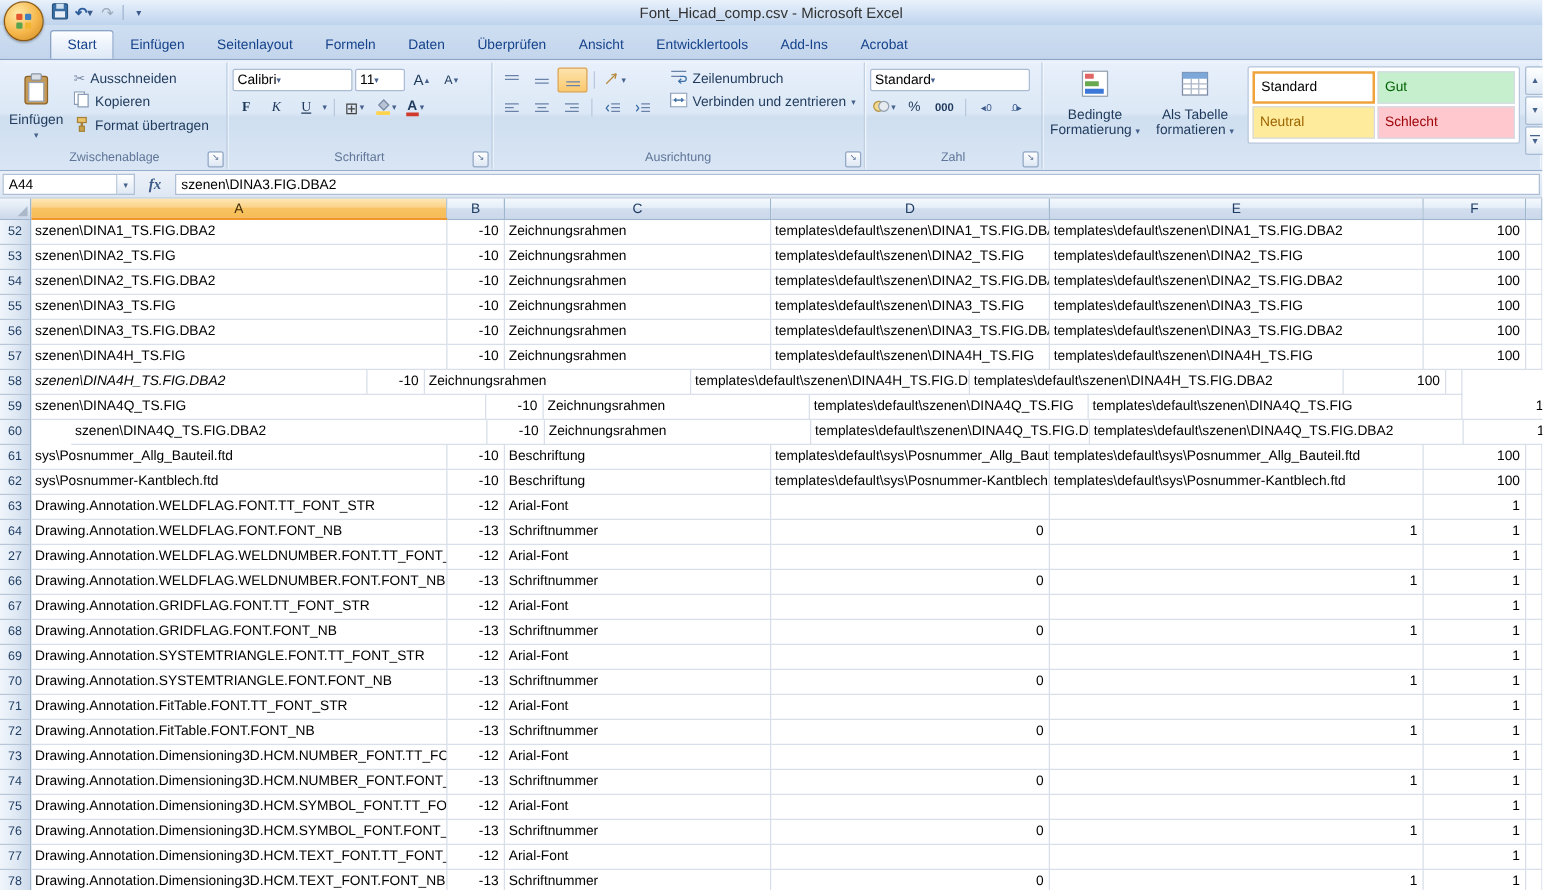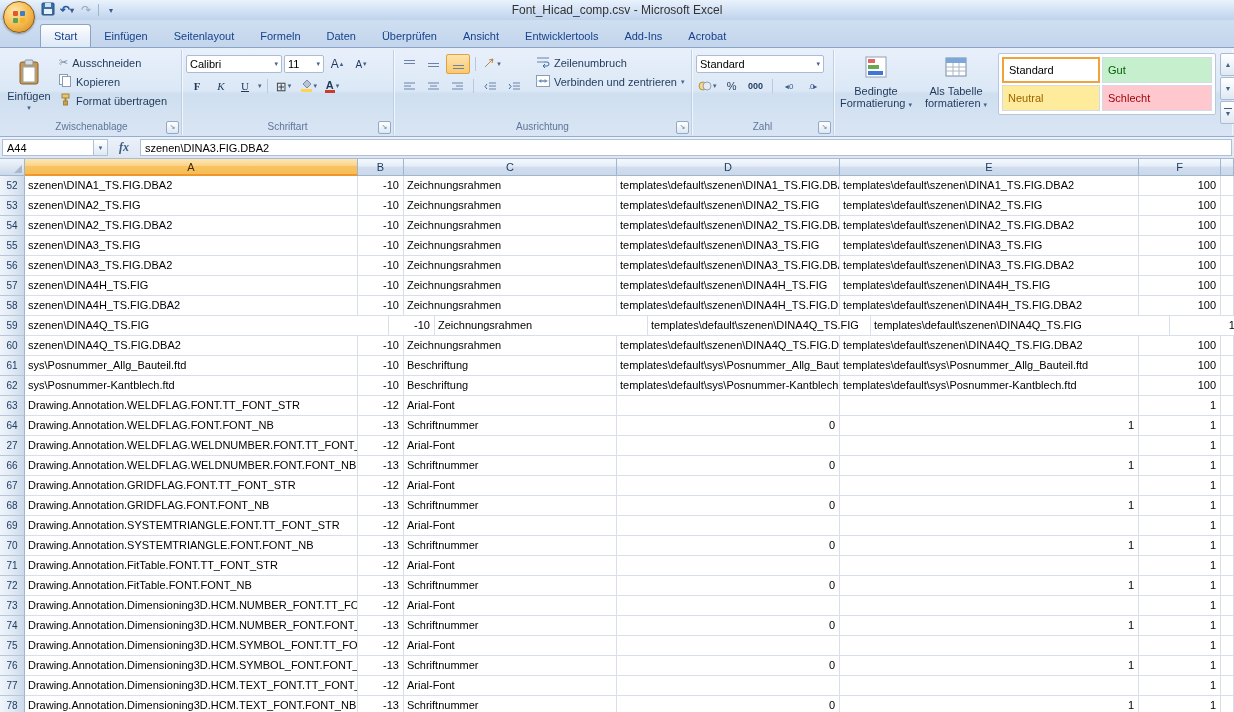--- a/index.html
+++ b/index.html
@@ -37,21 +37,21 @@
     font-size:7px;line-height:9px;text-align:center;color:#5f7598;background:linear-gradient(#fff,#dde7f3);}
   .chev{font-size:7px;color:#46628c;}
   .rbtn{display:flex;align-items:center;gap:4px;height:19px;padding:0 3px;font-size:11px;color:#1e395b;
     border-radius:2px;white-space:nowrap;}
   .ibtn{height:18px;min-width:18px;display:flex;align-items:center;justify-content:center;gap:1px;
     font-size:11px;color:#1e395b;border-radius:2px;padding:0 2px;}
   .ibtn.pressed{background:linear-gradient(#fde3ae,#fbc96d);border:1px solid #e0a044;}
   .frow{display:flex;align-items:center;gap:2px;height:22px;}
   .vsep{width:1px;height:14px;background:#b9c8dc;margin:0 3px;}
   .combo{height:18px;background:#fff;border:1px solid #abbcd4;display:flex;align-items:center;
-    justify-content:space-between;font-size:11px;color:#000;padding:0 3px;box-sizing:border-box;border-radius:2px;}
+    font-size:11px;color:#000;padding:0 3px;box-sizing:border-box;border-radius:2px;}
   
   .gbody-clip{display:flex;gap:4px;}
   .paste{width:46px;height:64px;display:flex;flex-direction:column;align-items:center;justify-content:center;gap:2px;
     font-size:11px;color:#1e395b;border-radius:3px;}
   .boldF{font-weight:bold;font-family:"Liberation Serif",serif;}
   .italK{font-style:italic;font-family:"Liberation Serif",serif;}
   .undU{text-decoration:underline;font-family:"Liberation Serif",serif;}
   .fontcolorA{font-weight:bold;font-size:11px;line-height:10px;border-bottom:3px solid #d03a2b;padding:0 1px;}
   .bordersglyph{font-size:13px;color:#444;line-height:13px;}
   
@@ -489,41 +489,41 @@
         <div class="cell" style="width: 333px;">szenen\DINA4H_TS.FIG</div>
         <div class="cell num" style="width: 46px;">-10</div>
         <div class="cell" style="width: 213px;">Zeichnungsrahmen</div>
         <div class="cell" style="width: 223px;">templates\default\szenen\DINA4H_TS.FIG</div>
         <div class="cell" style="width: 299px;">templates\default\szenen\DINA4H_TS.FIG</div>
         <div class="cell num" style="width: 82px;">100</div>
         <div class="cell" style="width: 13px;"></div>
       </div>
       <div class="grow">
         <div class="rh">58</div>
-        <div class="cell" style="width: 333px;">szenen\DINA4H_TS.FIG.DBA2</div>
+        <div class="cell" style="width: 269px; font-style: italic;">szenen\DINA4H_TS.FIG.DBA2</div>
         <div class="cell num" style="width: 46px;">-10</div>
         <div class="cell" style="width: 213px;">Zeichnungsrahmen</div>
         <div class="cell" style="width: 223px;">templates\default\szenen\DINA4H_TS.FIG.DBA2</div>
         <div class="cell" style="width: 299px;">templates\default\szenen\DINA4H_TS.FIG.DBA2</div>
         <div class="cell num" style="width: 82px;">100</div>
         <div class="cell" style="width: 13px;"></div>
       </div>
       <div class="grow">
         <div class="rh">59</div>
         <div class="cell" style="width: 364px;">szenen\DINA4Q_TS.FIG</div>
         <div class="cell num" style="width: 46px;">-10</div>
         <div class="cell" style="width: 213px;">Zeichnungsrahmen</div>
         <div class="cell" style="width: 223px;">templates\default\szenen\DINA4Q_TS.FIG</div>
         <div class="cell" style="width: 299px;">templates\default\szenen\DINA4Q_TS.FIG</div>
         <div class="cell num" style="width: 82px;">100</div>
         <div class="cell" style="width: 13px;"></div>
       </div>
       <div class="grow">
         <div class="rh">60</div>
-        <div class="cell" style="width: 333px;">szenen\DINA4Q_TS.FIG.DBA2</div>
+        <div class="cell" style="width: 333px; margin-left: 32px;">szenen\DINA4Q_TS.FIG.DBA2</div>
         <div class="cell num" style="width: 46px;">-10</div>
         <div class="cell" style="width: 213px;">Zeichnungsrahmen</div>
         <div class="cell" style="width: 223px;">templates\default\szenen\DINA4Q_TS.FIG.DBA2</div>
         <div class="cell" style="width: 299px;">templates\default\szenen\DINA4Q_TS.FIG.DBA2</div>
         <div class="cell num" style="width: 82px;">100</div>
         <div class="cell" style="width: 13px;"></div>
       </div>
       <div class="grow">
         <div class="rh">61</div>
         <div class="cell" style="width: 333px;">sys\Posnummer_Allg_Bauteil.ftd</div>

